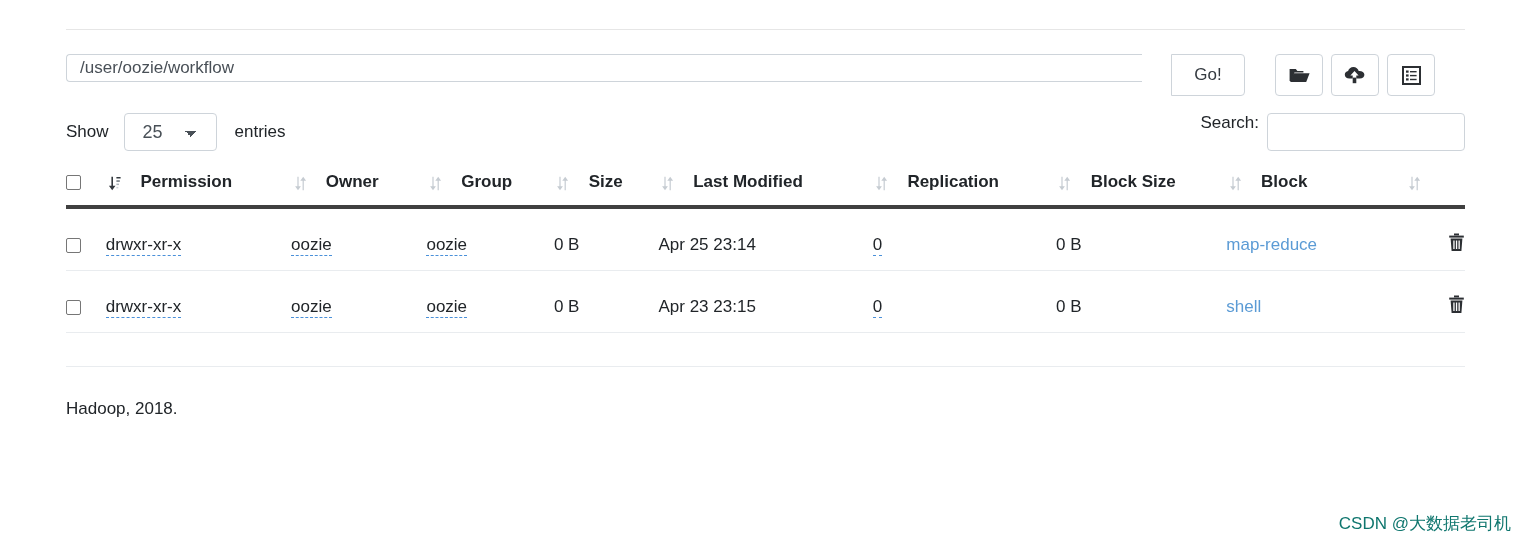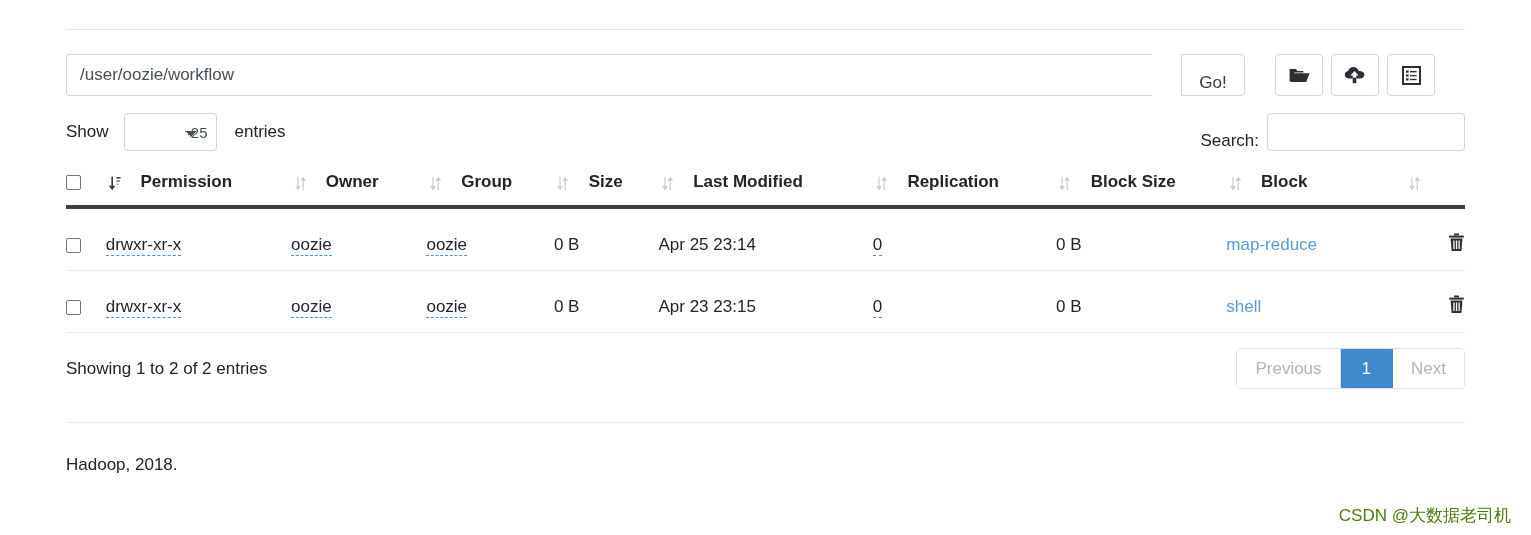--- a/index.html
+++ b/index.html
@@ -43,44 +43,44 @@
     display: flex;
     align-items: flex-start;
     margin-top: 24px;
   }
   .input-group {
     display: flex;
     width: 1179px;
   }
   .path-input {
     flex: 1 1 auto;
-    height: 42px;
+    height: 28px;
     box-sizing: border-box;
     border: 1px solid #ced4da;
     border-right: none;
     border-radius: 4px 0 0 4px;
     padding: 6px 13px;
     font-size: 17px;
     font-family: "Liberation Sans", sans-serif;
     color: #495057;
     outline: none;
     background: #fff;
   }
   .go-btn {
-    width: 64px;
+    width: 74px;
     height: 42px;
     box-sizing: border-box;
     border: 1px solid #ced4da;
     border-radius: 0 4px 4px 0;
     background: #fff;
     font-size: 17px;
     font-family: "Liberation Sans", sans-serif;
     color: #343a40;
     cursor: pointer;
-    padding: 8px;
+    padding: 0;
     line-height: 40px;
     margin-left: 29px;
   }
   .icon-btn-group {
     display: flex;
     margin-left: 30px;
     gap: 8px;
   }
   .icon-btn {
     width: 48px;
@@ -111,42 +111,41 @@
     color: #212529;
   }
   .length-label { margin-right: 15px; }
   .length-select {
     width: 93px;
     height: 38px;
     box-sizing: border-box;
     border: 1px solid #ced4da;
     border-radius: 4px;
     background: #fff;
-    font-size: 15px;
+    font-size: 18px;
     font-family: "Liberation Sans", sans-serif;
     color: #495057;
     padding: 0 8px 0 18px;
     appearance: none;
     -webkit-appearance: none;
     -moz-appearance: none;
     background-image:
       linear-gradient(45deg, transparent 50%, #495057 50%),
       linear-gradient(135deg, #495057 50%, transparent 50%);
     background-position:
       calc(100% - 25px) 17px,
       calc(100% - 19px) 17px;
     background-size: 6px 6px, 6px 6px;
     background-repeat: no-repeat;
     cursor: pointer;
-    text-align: right;
   }
   .length-after { margin-left: 18px; }
   .search-box {
     display: flex;
-    align-items: flex-end;
+    align-items: flex-start;
     font-size: 17px;
   }
   .search-label { margin-right: 8px; color: #212529; }
   .search-input {
     width: 198px;
     height: 38px;
     box-sizing: border-box;
     border: 1px solid #ced4da;
     border-radius: 4px;
     padding: 4px 10px;
@@ -283,23 +282,23 @@
     margin: 33px 0 0 0;
   }
   .app-footer {
     font-size: 17px;
     color: #212529;
     padding-top: 32px;
   }
   .watermark {
     position: absolute;
     right: 20px;
-    bottom: 8px;
-    font-size: 17px;
-    color: #4d7c0f;
+    bottom: 0;
+    font-size: 17px;
+    color: #0f766e;
     white-space: nowrap;
   }
 </style>
 </head>
 <body>
 
 <div class="container">
 
   <hr class="title-rule">
 
@@ -512,26 +511,18 @@
                 <rect x="6.0" y="0.5" width="5.0" height="1.9" fill="#2c2f33"></rect>
                 <path fill="#2c2f33" d="M2.6 5.4 h11.8 l-1.0 12.6 H3.6 Z M5.3 7.4 v8.6 h1.3 V7.4 Z M7.9 7.4 v8.6 h1.3 V7.4 Z M10.5 7.4 v8.6 h1.3 V7.4 Z"></path>
               </svg>
             </span>
           </button>
         </td>
       </tr>
     </tbody>
   </table>
 
-  <div class="table-footer">
-    <div class="dt-info">Showing 1 to 2 of 2 entries</div>
-    <div class="pagination">
-      <div class="page-item">Previous</div>
-      <div class="page-item active">1</div>
-      <div class="page-item">Next</div>
-    </div>
-  </div>
 
   <hr class="bottom-rule">
   <div class="app-footer">Hadoop, 2018.</div>
 </div>
 
 <div class="watermark">CSDN @大数据老司机</div>
 
 </body></html>

